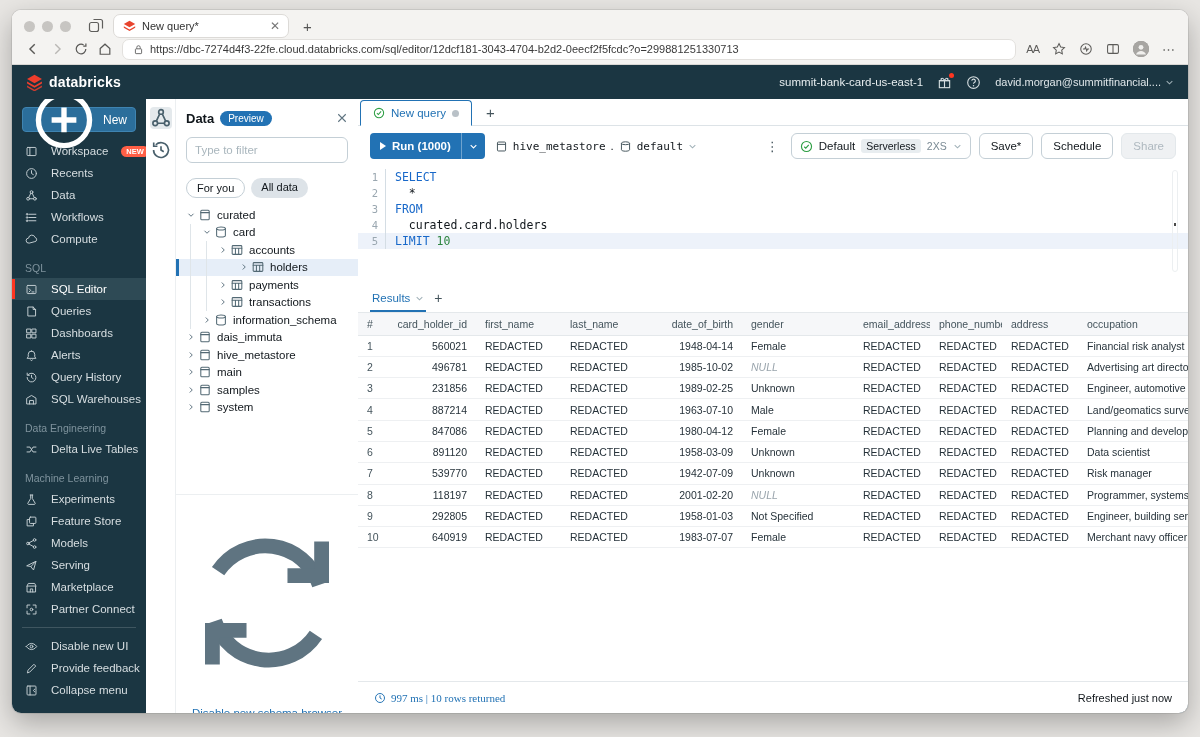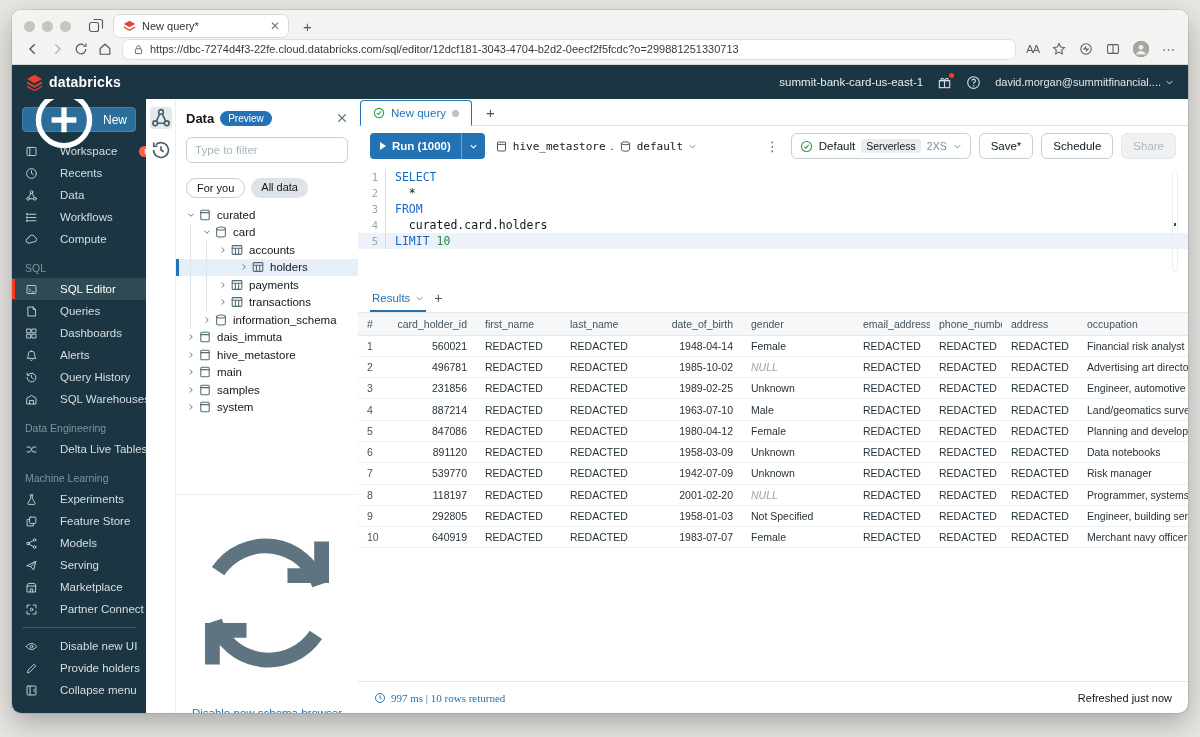--- a/index.html
+++ b/index.html
@@ -50,21 +50,21 @@
   .tn-ic .reddot { position:absolute; top:-2px; right:-2px; width:5px; height:5px; border-radius:50%; background:#ff3621; }
   .user-chip { display:flex; align-items:center; gap:4px; font-size:11px; color:#dfe6e9; }
   .chev { width:9px; height:9px; color:#9fb0b7; }
 
   .app-body { flex:1; display:flex; min-height:0; }
 
   
   .sidebar { flex:0 0 134px; display:flex; flex-direction:column; padding:8px 0 6px; color:#d7dee1; overflow:hidden; }
   .sb-new { margin:0 10px 8px; height:25px; background:#2b6e9b; border:1px solid #3f84b1; border-radius:4px;
     display:flex; align-items:center; gap:6px; padding:0 8px; color:#fff; font-size:12px; }
-  .sb-item { height:22px; display:flex; align-items:center; gap:22px; padding:0 8px 0 13px; font-size:11.5px;
+  .sb-item { height:22px; display:flex; align-items:center; gap:13px; padding:0 8px 0 13px; font-size:11.5px;
     position:relative; white-space:nowrap; }
   .sb-item .icon { width:13px; height:13px; color:#c3ced2; flex:none; }
   .sb-item.active { background:#2e4a55; color:#fff; }
   .sb-item.active::before { content:""; position:absolute; left:0; top:1px; bottom:1px; width:3px; background:#ff3621; }
   .sb-section { font-size:10.5px; color:#7f939d; padding:12px 0 4px 13px; }
   .sb-badge { background:#ff5f46; color:#fff; font-size:7.5px; font-weight:bold; border-radius:7px; padding:1px 5px; margin-left:auto; margin-right:4px; }
   .sb-bottom { margin-top:auto; }
   .sb-divider { border-top:1px solid rgba(255,255,255,.16); margin:7px 10px; }
 
   
@@ -483,21 +483,21 @@
                   </svg>
                 </span>
                 <span>Disable new UI</span>
               </div>
               <div class="sb-item">
                 <span class="icon">
                   <svg viewBox="0 0 16 16" fill="none" stroke="currentColor" stroke-width="1.2" stroke-linecap="round" stroke-linejoin="round">
                     <path d="m3 13 .8-3L11 2.8l2.2 2.2L6 12.2z"></path>
                   </svg>
                 </span>
-                <span>Provide holders</span>
+                <span>Provide feedback</span>
               </div>
               <div class="sb-item">
                 <span class="icon">
                   <svg viewBox="0 0 16 16" fill="none" stroke="currentColor" stroke-width="1.2" stroke-linecap="round" stroke-linejoin="round">
                     <rect x="2.5" y="2.5" width="11" height="11" rx="1"></rect>
                     <path d="M6.2 2.5v11M12 6.3 10.2 8l1.8 1.7"></path>
                   </svg>
                 </span>
                 <span>Collapse menu</span>
               </div>
@@ -924,21 +924,21 @@
               <tr>
                 <td class="rowidx">6</td>
                 <td class="c-num">891120</td>
                 <td class="">REDACTED</td>
                 <td class="">REDACTED</td>
                 <td class="c-num">1958-03-09</td>
                 <td class="">Unknown</td>
                 <td class="">REDACTED</td>
                 <td class="">REDACTED</td>
                 <td class="">REDACTED</td>
-                <td class="">Data notebooks</td>
+                <td class="">Data scientist</td>
               </tr>
               <tr>
                 <td class="rowidx">7</td>
                 <td class="c-num">539770</td>
                 <td class="">REDACTED</td>
                 <td class="">REDACTED</td>
                 <td class="c-num">1942-07-09</td>
                 <td class="">Unknown</td>
                 <td class="">REDACTED</td>
                 <td class="">REDACTED</td>

